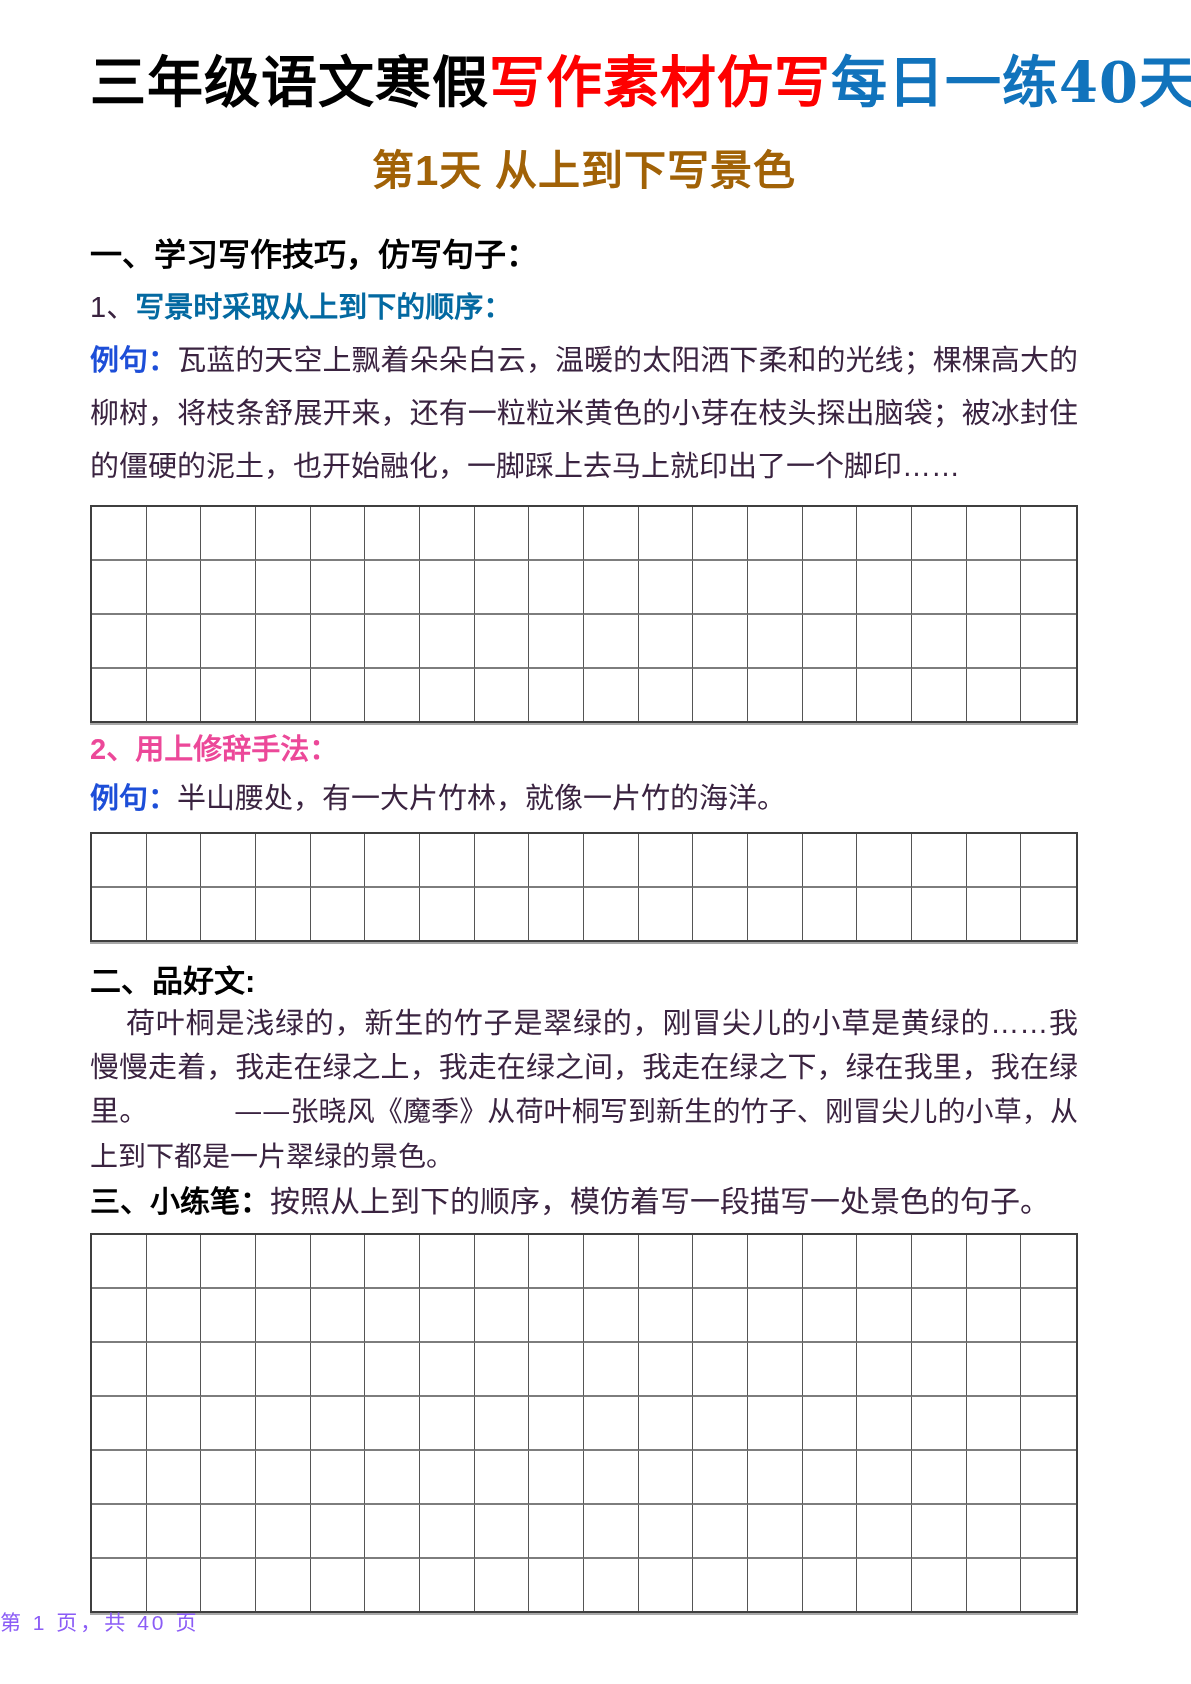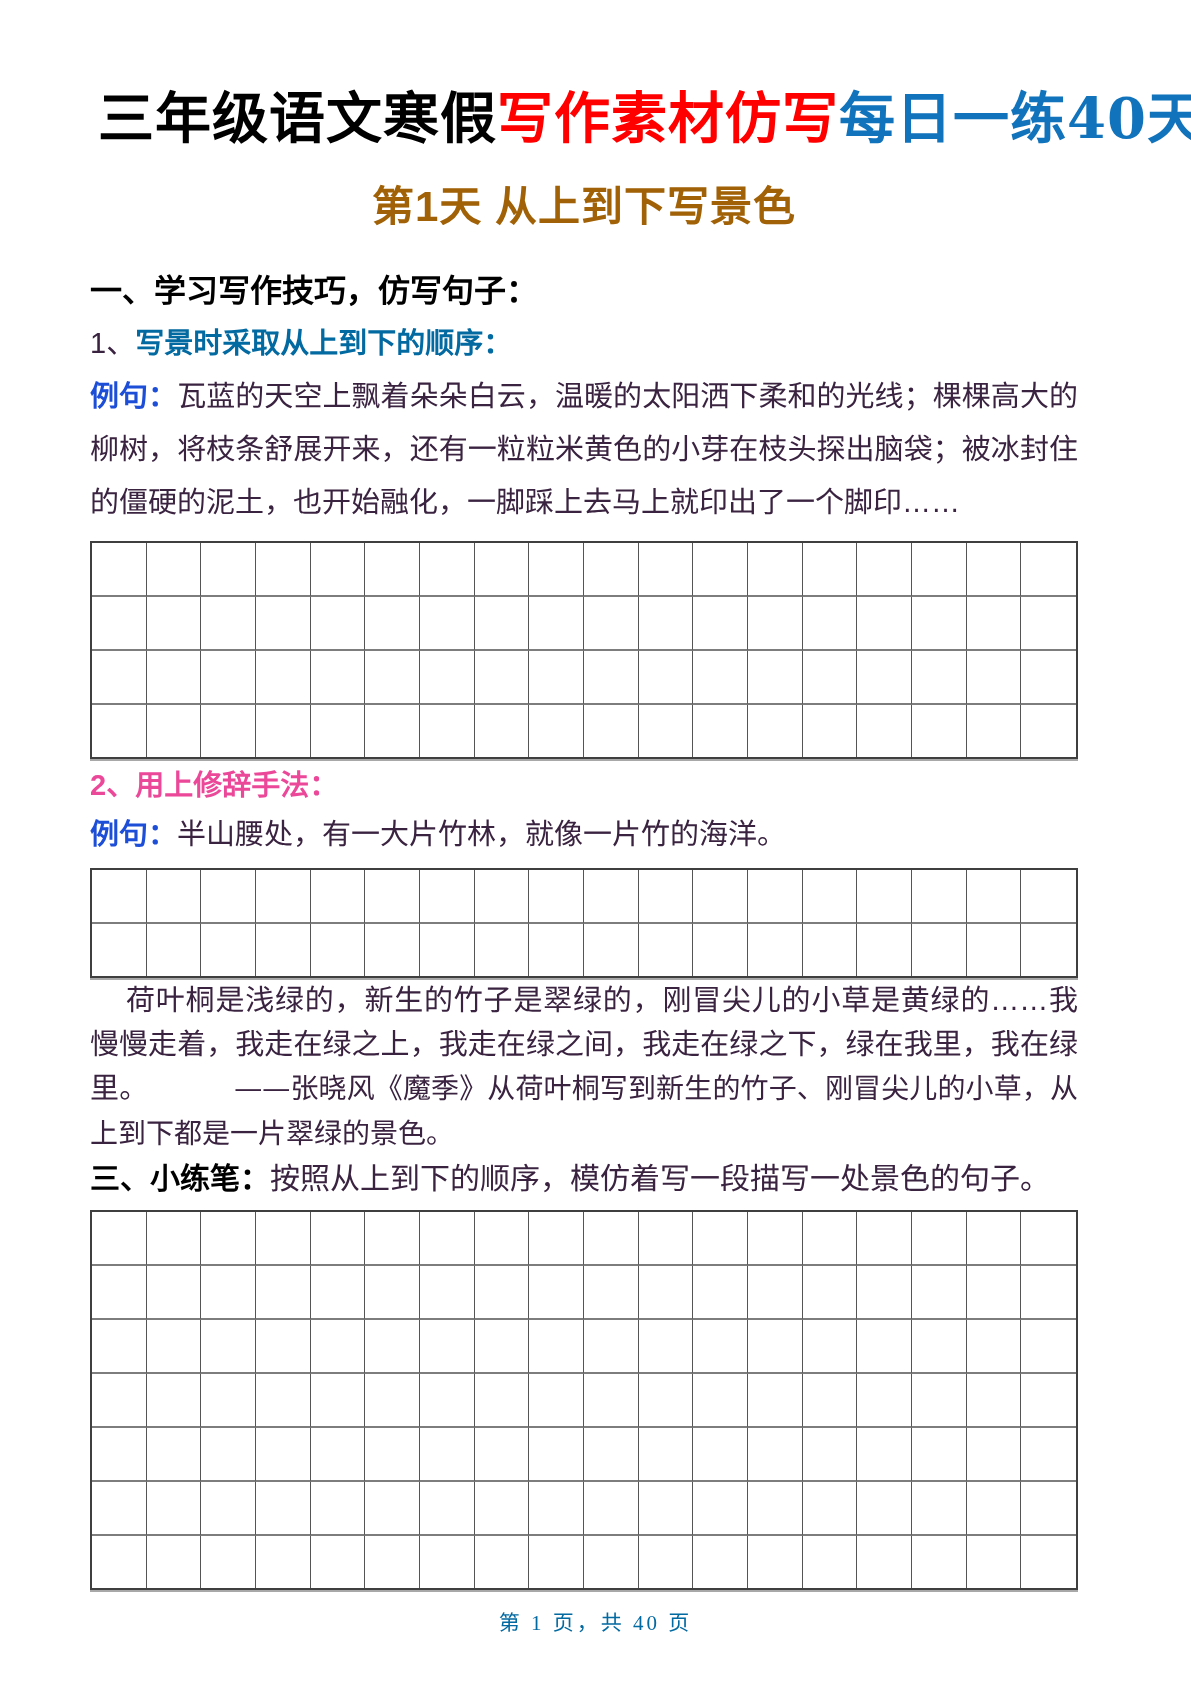--- a/index.html
+++ b/index.html
@@ -8,22 +8,22 @@
     width: 1191px;
     height: 1684px;
     margin: 0 auto;
     background: #ffffff;
     font-family: "Liberation Sans", sans-serif;
     overflow: hidden;
   }
   .content { padding: 0 113px 0 90px; }
 
   .title {
-    margin: 8px;
-    padding-top: 78px;
+    margin: 0;
+    padding-top: 50px;
     text-align: center;
     font-family: "DejaVu Serif", serif;
     font-weight: 900;
     font-size: 56px;
     line-height: 1.15;
     color: #000;
     white-space: nowrap;
     letter-spacing: 1px;
   }
   .title .t-red  { color: var(--accent-red); }
@@ -97,25 +97,24 @@
   .attr-gap { display: inline-block; width: 86px; }
 
   .h-three { margin-top: 4px; font-size: 30px; line-height: 38px; white-space: nowrap; }
   .h-three .label { font-weight: 900; color: #000; }
   .h-three .rest  { color: var(--body-plum); font-weight: 400; }
 
   .footer {
     position: absolute;
     left: 0; right: 0;
     bottom: 48px;
-    text-align: center;
+    text-align: left;
     font-size: 21px;
-    color: #0369a1;
+    color: #8b5cf6;
     letter-spacing: 3px;
-    font-family: Liberation Serif, serif;
   }
 </style>
 </head>
 <body>
 
 <div class="page">
   <div class="content">
 
     <div class="title">
       <span>三年级语文寒假</span><span class="t-red">写作素材仿写</span><span class="t-blue">每日一练40天</span>
@@ -246,20 +245,21 @@
         <div class="cell"></div>
         <div class="cell"></div>
         <div class="cell"></div>
         <div class="cell"></div>
         <div class="cell"></div>
         <div class="cell"></div>
         <div class="cell"></div>
         <div class="cell"></div>
       </div>
 
+    <div class="h-two">二、品好文:</div>
 
     <div class="para-two">
       <span>荷叶桐是浅绿的，新生的竹子是翠绿的，刚冒尖儿的小草是黄绿的……我慢慢走着，我走在绿之上，我走在绿之间，我走在绿之下，绿在我里，我在绿里。</span><span class="attr-gap"></span><span class="kai">——张晓风《魔季》</span><span class="kai">从荷叶桐写到新生的竹子、刚冒尖儿的小草，从上到下都是一片翠绿的景色。</span>
     </div>
 
     <div class="h-three">
       <span class="label">三、小练笔：</span><span class="rest">按照从上到下的顺序，模仿着写一段描写一处景色的句子。</span>
     </div>
 
     <div class="wgrid" style="grid-template-columns: repeat(18, 1fr);">

